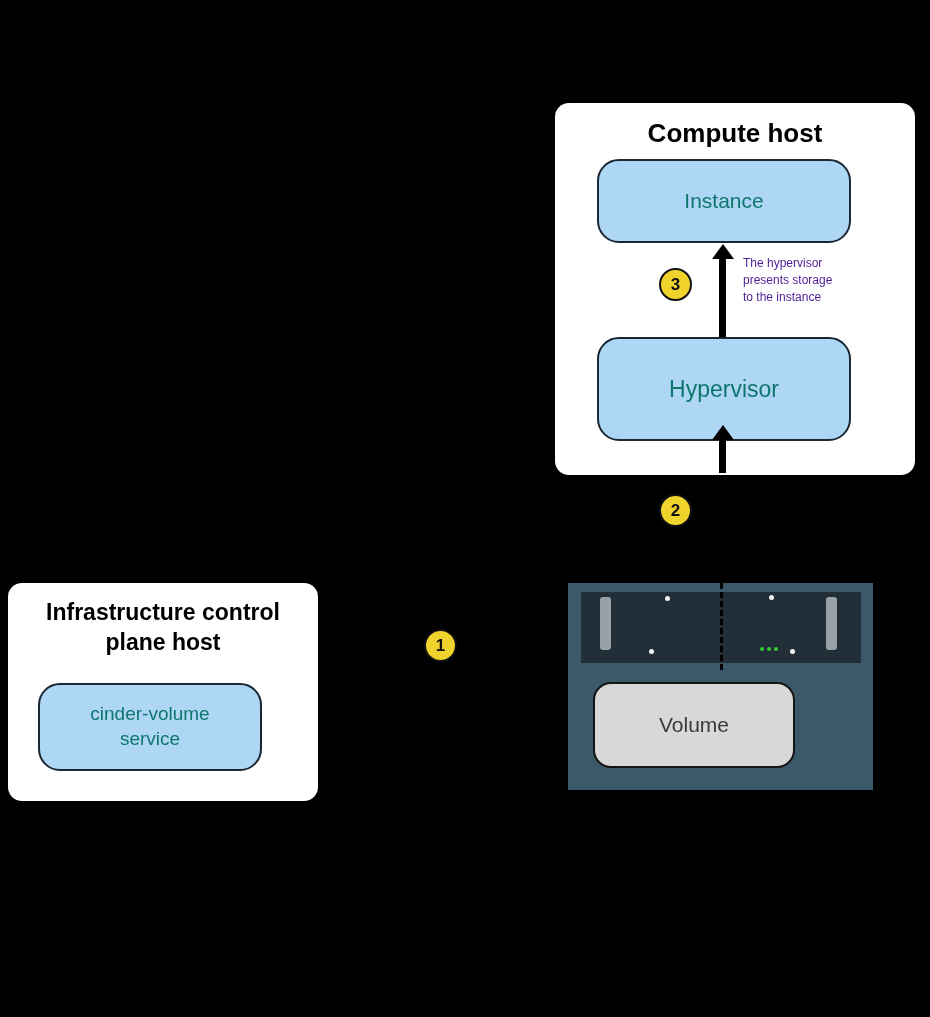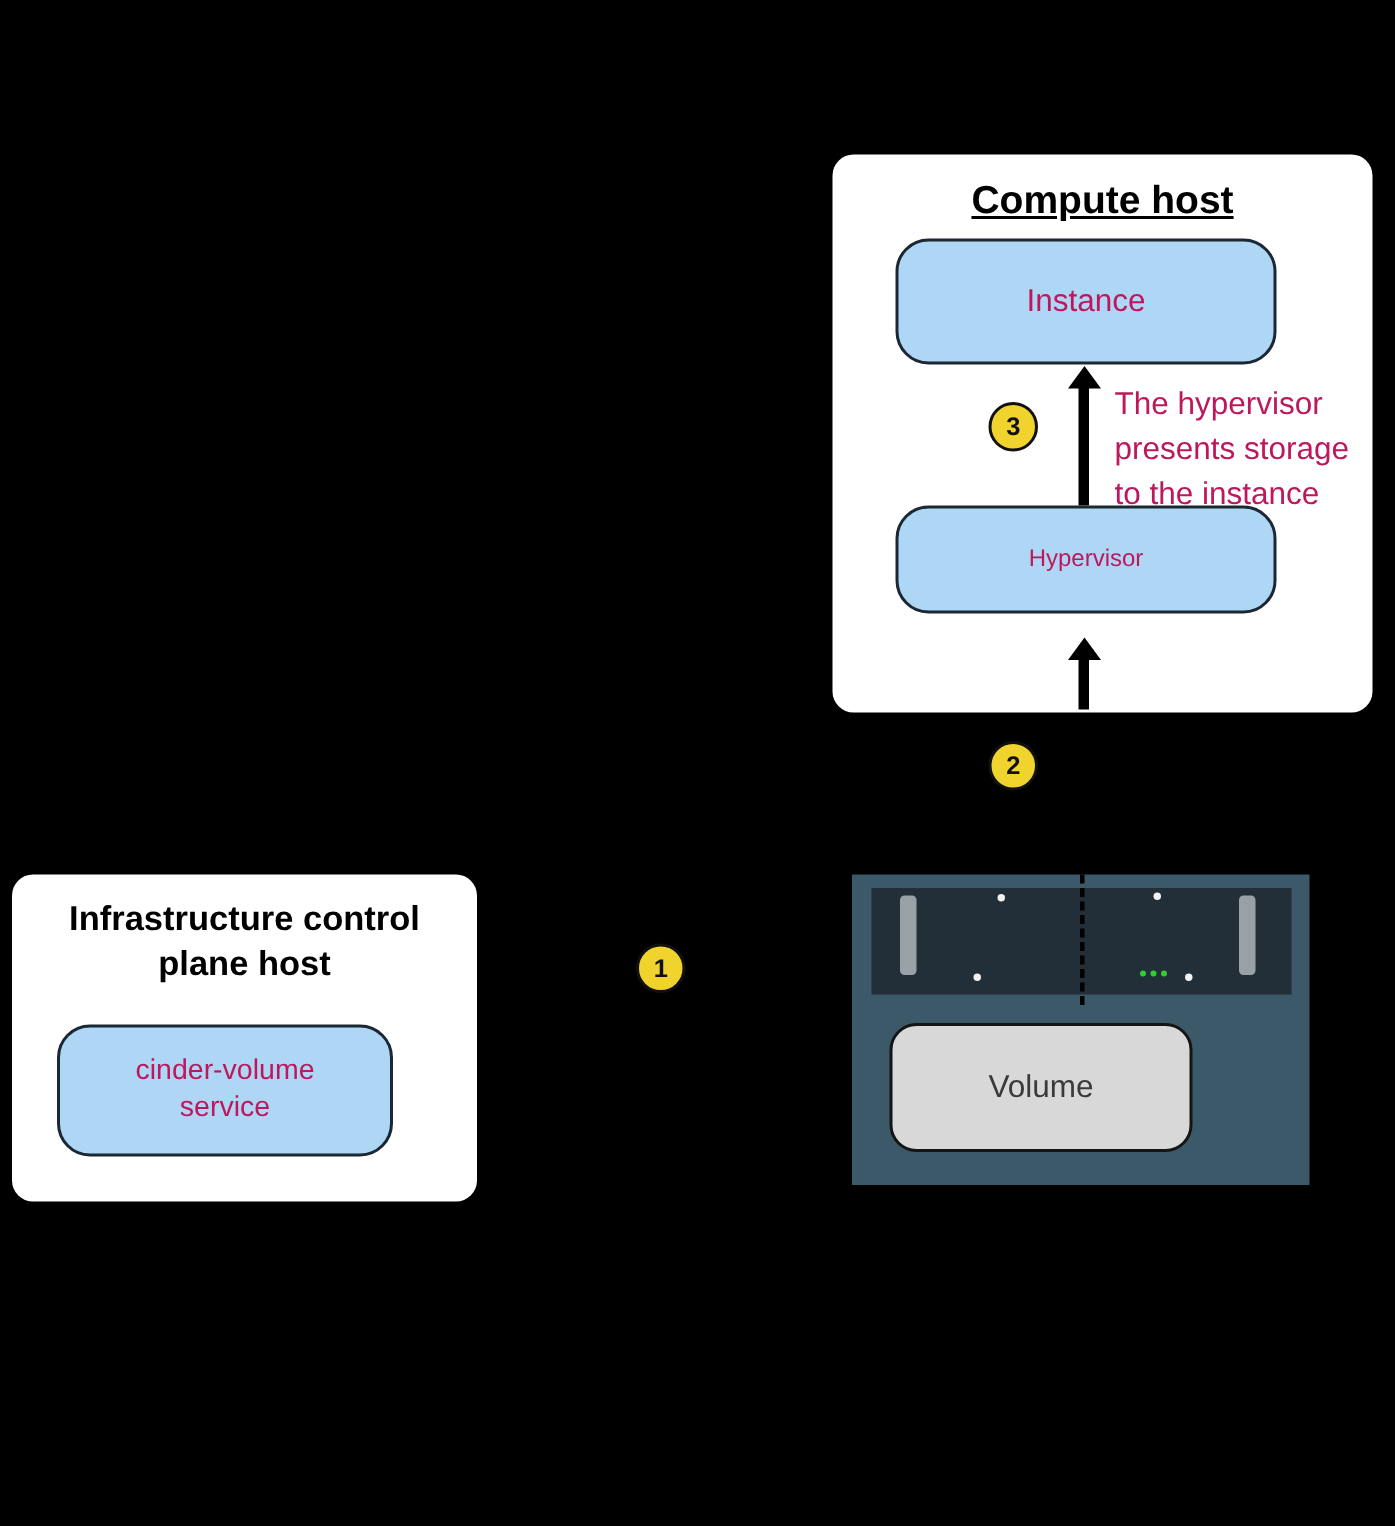--- a/index.html
+++ b/index.html
@@ -12,21 +12,21 @@
 
   
   .host-box { position:absolute; background:#ffffff; border-radius:14px; }
   .host-title { font-weight:700; color:#000; text-align:center; line-height:1.3; }
 
   
   .blue-box {
     position:absolute; background:#aed6f5;
     border:2px solid #1b2733; border-radius:22px;
     display:flex; align-items:center; justify-content:center;
-    color:#be185d;
+    color:#0f766e;
   }
 
   
   .badge {
     position:absolute; width:33px; height:33px; border-radius:50%;
     background:#f0d32d; border:2px solid #111;
     display:flex; align-items:center; justify-content:center;
     font-weight:700; font-size:17px; color:#111;
   }
 
@@ -34,26 +34,26 @@
   .arrow-shaft { position:absolute; background:#000; }
   .arrow-head {
     position:absolute; width:0; height:0;
     border-left:11px solid transparent;
     border-right:11px solid transparent;
     border-bottom:15px solid #000;
   }
 
   
   .compute-host { left:555px; top:103px; width:360px; height:372px; }
-  .compute-title { position:absolute; top:14px; left:0; width:100%; font-size:26px;text-decoration:underline; }
+  .compute-title { position:absolute; top:14px; left:0; width:100%; font-size:26px; }
   .instance-box  { left:42px; top:56px;  width:254px; height:84px; font-size:21px; }
-  .hypervisor-box{ left:42px; top:234px; width:254px; height:72px; font-size:16px; }
+  .hypervisor-box{ left:42px; top:234px; width:254px; height:104px; font-size:23px; }
   .annotation {
     position:absolute; left:188px; top:152px; width:170px;
-    font-size:21px; line-height:1.42; color:#be185d;
+    font-size:12px; line-height:1.42; color:#4c1d95;
   }
   .annotation span { display:block; }
 
   
   .control-plane { left:8px; top:583px; width:310px; height:218px;border-radius:14px; }
   .control-title { position:absolute; top:15px; left:15px; width:280px; font-size:23px; }
   .cinder-box { left:30px; top:100px; width:224px; height:88px; font-size:19px; }
   .cinder-label { max-width:150px; text-align:center; line-height:1.3; }
 
   

